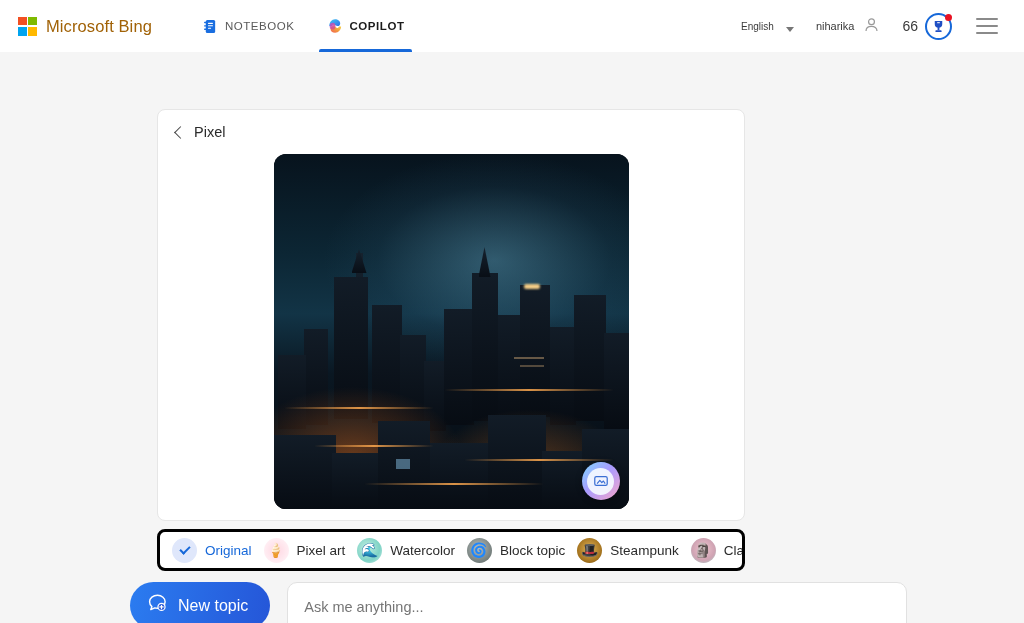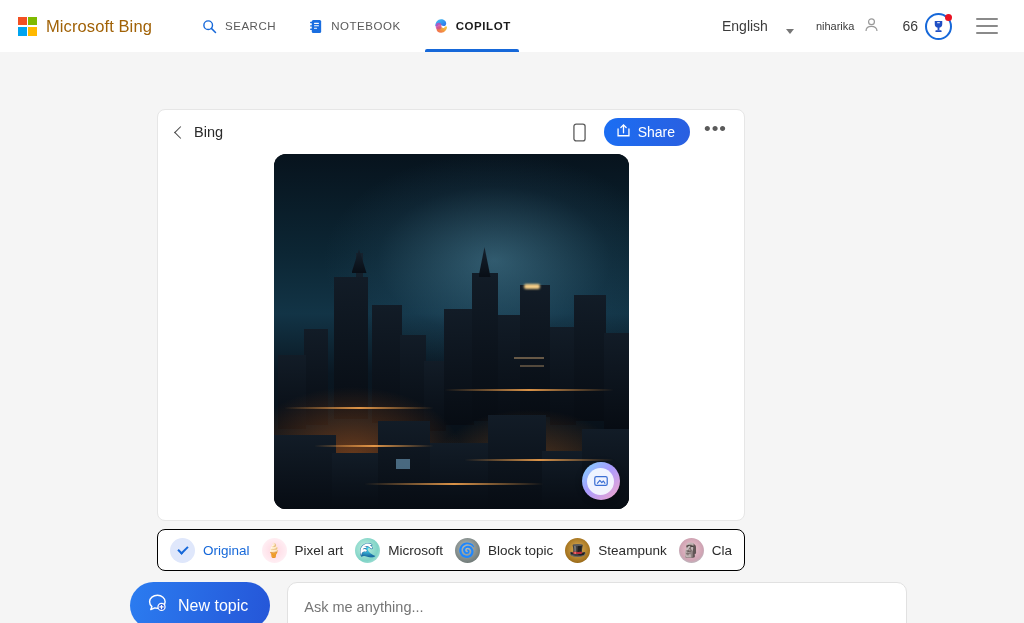--- a/index.html
+++ b/index.html
@@ -37,22 +37,22 @@
   }
   .nav-tab.active { color: #1b1b1b; font-weight: bold; }
   .nav-tab.active::after {
     content: ""; position: absolute; left: 6px; right: 6px; bottom: 0;
     height: 3px; background: #1668d9; border-radius: 2px 2px 0 0;
   }
   .tab-icon { width: 16px; height: 16px; display: flex; align-items: center; justify-content: center; }
 
   .header-right { margin-left: auto; display: flex; align-items: center; gap: 0; }
   .lang {
-    display: flex; align-items: flex-end; gap: 18px;
-    font-size: 14px; color: #3b3b3b; padding: 6px 10px; cursor: pointer;
+    display: flex; align-items: flex-end; gap: 12px;
+    font-size: 10px; color: #3b3b3b; padding: 6px 10px; cursor: pointer;
   }
   .caret { width: 0; height: 0; border-left: 4px solid transparent; border-right: 4px solid transparent; border-top: 5px solid #767676; }
   .user { display: flex; align-items: center; gap: 9px; padding: 6px 12px; cursor: pointer; }
   .user-name { font-size: 11px; color: #3b3b3b; }
   .rewards { display: flex; align-items: center; gap: 7px; padding: 4px 10px; cursor: pointer; position: relative; }
   .rewards-count { font-size: 14px; color: #3b3b3b; text-align: right; }
   .rewards-badge {
     width: 27px; height: 27px; border-radius: 50%;
     border: 2px solid #1668d9; background: #fff;
     display: flex; align-items: center; justify-content: center; position: relative;
@@ -141,21 +141,21 @@
     width: 27px; height: 27px; border-radius: 50%;
     background: rgba(245,250,255,.92);
     display: flex; align-items: center; justify-content: center;
   }
 
   
   .styles {
     position: absolute; left: 157px; top: 477px;
     width: 588px; height: 42px;
     background: #ffffff;
-    border: 1px solid #000000;
+    border: 3px solid #000000;
     border-radius: 8px;
     display: flex; align-items: center;
     gap: 8px;
     padding: 0 12px;
     overflow: hidden;
   }
   .chip { display: flex; align-items: center; gap: 8px; cursor: pointer; flex: 0 0 auto; padding-right: 4px; }
   .chip-avatar { width: 25px; height: 25px; border-radius: 50%; flex: 0 0 auto; position: relative; overflow: hidden; }
   .chip-label { font-size: 13.5px; color: #2b2b2b; white-space: nowrap; }
   .chip.selected .chip-label { color: #1668d9; }
@@ -212,29 +212,20 @@
       <i style="background:#f25022"></i>
         <i style="background:#7fba00"></i>
       <i style="background:#00a4ef"></i>
         <i style="background:#ffb900"></i>
     </span>
     <span class="brand-text">Microsoft Bing</span>
   </div>
 
   <div class="nav">
 
-    <div class="nav-tab">
-      <span class="tab-icon">
-        <svg width="15" height="15" viewBox="0 0 16 16">
-            <circle cx="6.6" cy="6.6" r="4.6" fill="none" stroke="#1668d9" stroke-width="1.5"></circle>
-            <line x1="10" y1="10" x2="14.4" y2="14.4" stroke="#1668d9" stroke-width="1.6" stroke-linecap="round"></line>
-          </svg>
-      </span>
-      <span>SEARCH</span>
-    </div>
 
     <div class="nav-tab">
       <span class="tab-icon">
         <svg width="14" height="15" viewBox="0 0 14 16">
           <rect x="2.5" y="1" width="10" height="14" rx="1.6" fill="#1a6ee0"></rect>
           <rect x="0.6" y="3" width="2.6" height="1.5" rx=".7" fill="#1a6ee0"></rect>
           <rect x="0.6" y="6.6" width="2.6" height="1.5" rx=".7" fill="#1a6ee0"></rect>
           <rect x="0.6" y="10.2" width="2.6" height="1.5" rx=".7" fill="#1a6ee0"></rect>
           <rect x="4.8" y="4" width="5.4" height="1.2" rx=".6" fill="#fff"></rect>
           <rect x="4.8" y="6.6" width="5.4" height="1.2" rx=".6" fill="#fff"></rect>
@@ -309,43 +300,23 @@
   </div>
 </div>
 
 <div class="stage">
 
   <div class="panel">
 
     <div class="panel-toolbar">
       <div class="back-btn">
         <span class="chev-left"></span>
-        <span>Bing</span>
+        <span>Pixel</span>
       </div>
 
-      <div class="toolbar-right">
-        <div class="phone-btn">
-          <svg width="13" height="19" viewBox="0 0 14 20">
-              <rect x="1" y="1" width="12" height="18" rx="2.4" fill="none" stroke="#5c5c5c" stroke-width="1.4"></rect>
-            </svg>
-        </div>
-
-        <div class="share-btn">
-          <span>
-            <svg width="15" height="15" viewBox="0 0 16 16">
-              <path d="M2.2 6.4v7.2h11.6V6.4" fill="none" stroke="#fff" stroke-width="1.4" stroke-linecap="round"></path>
-              <path d="M8 10.4V2.2" fill="none" stroke="#fff" stroke-width="1.4" stroke-linecap="round"></path>
-              <path d="M5.2 4.8L8 2l2.8 2.8" fill="none" stroke="#fff" stroke-width="1.4" stroke-linecap="round" stroke-linejoin="round"></path>
-            </svg>
-          </span>
-          <span>Share</span>
-        </div>
-
-        <div class="more-btn">•••</div>
-      </div>
     </div>
 
     <div class="img-wrap">
       <div class="gen-image">
         <div class="sky"></div>
 
         <div>
           <div class="spire" style="left:82px;  bottom:128px; width:7px;  height:128px;"></div>
           <div class="spire" style="left:78px;  bottom:236px; width:15px; height:24px; clip-path:polygon(50% 0,100% 100%,0 100%);"></div>
           <div class="bld" style="left:60px;  bottom:90px;  width:34px; height:142px;"></div>
@@ -410,21 +381,21 @@
       <span class="chip-avatar av-pixel">
           <span class="av-emoji">🍦</span>
         </span>
       <span class="chip-label">Pixel art</span>
     </div>
 
     <div class="chip">
       <span class="chip-avatar av-water">
           <span class="av-emoji">🌊</span>
         </span>
-      <span class="chip-label">Microsoft</span>
+      <span class="chip-label">Watercolor</span>
     </div>
 
     <div class="chip">
       <span class="chip-avatar av-block">
           <span class="av-emoji">🌀</span>
         </span>
       <span class="chip-label">Block topic</span>
     </div>
 
     <div class="chip">

